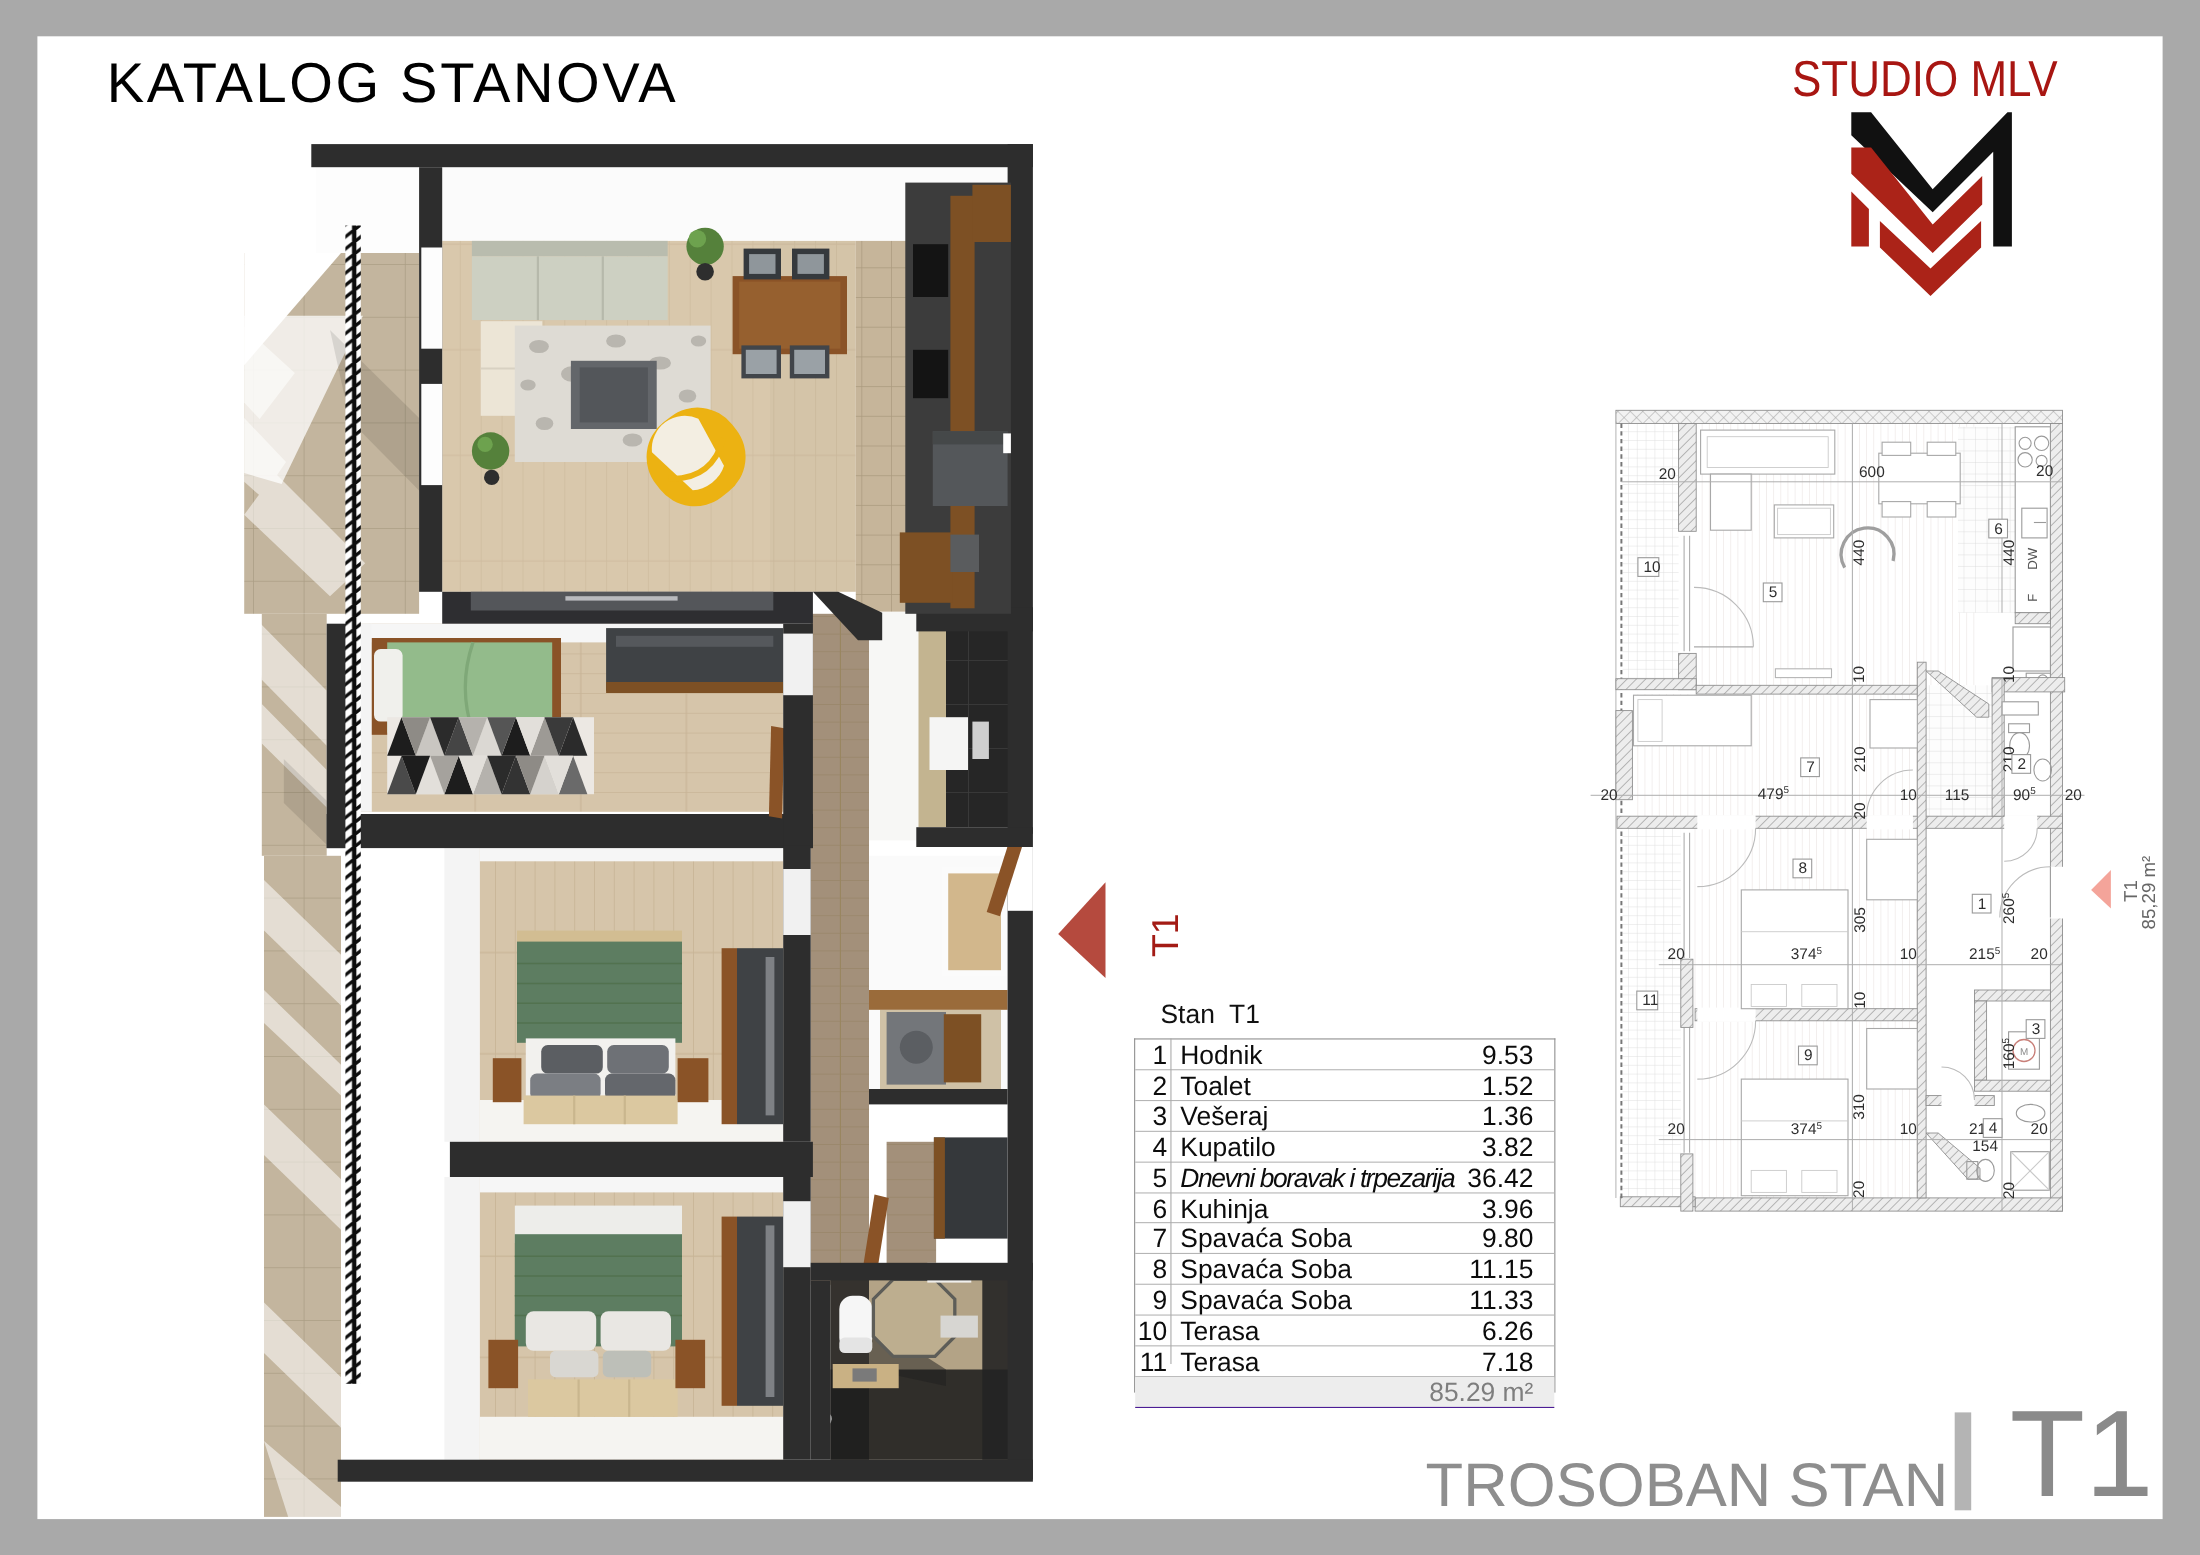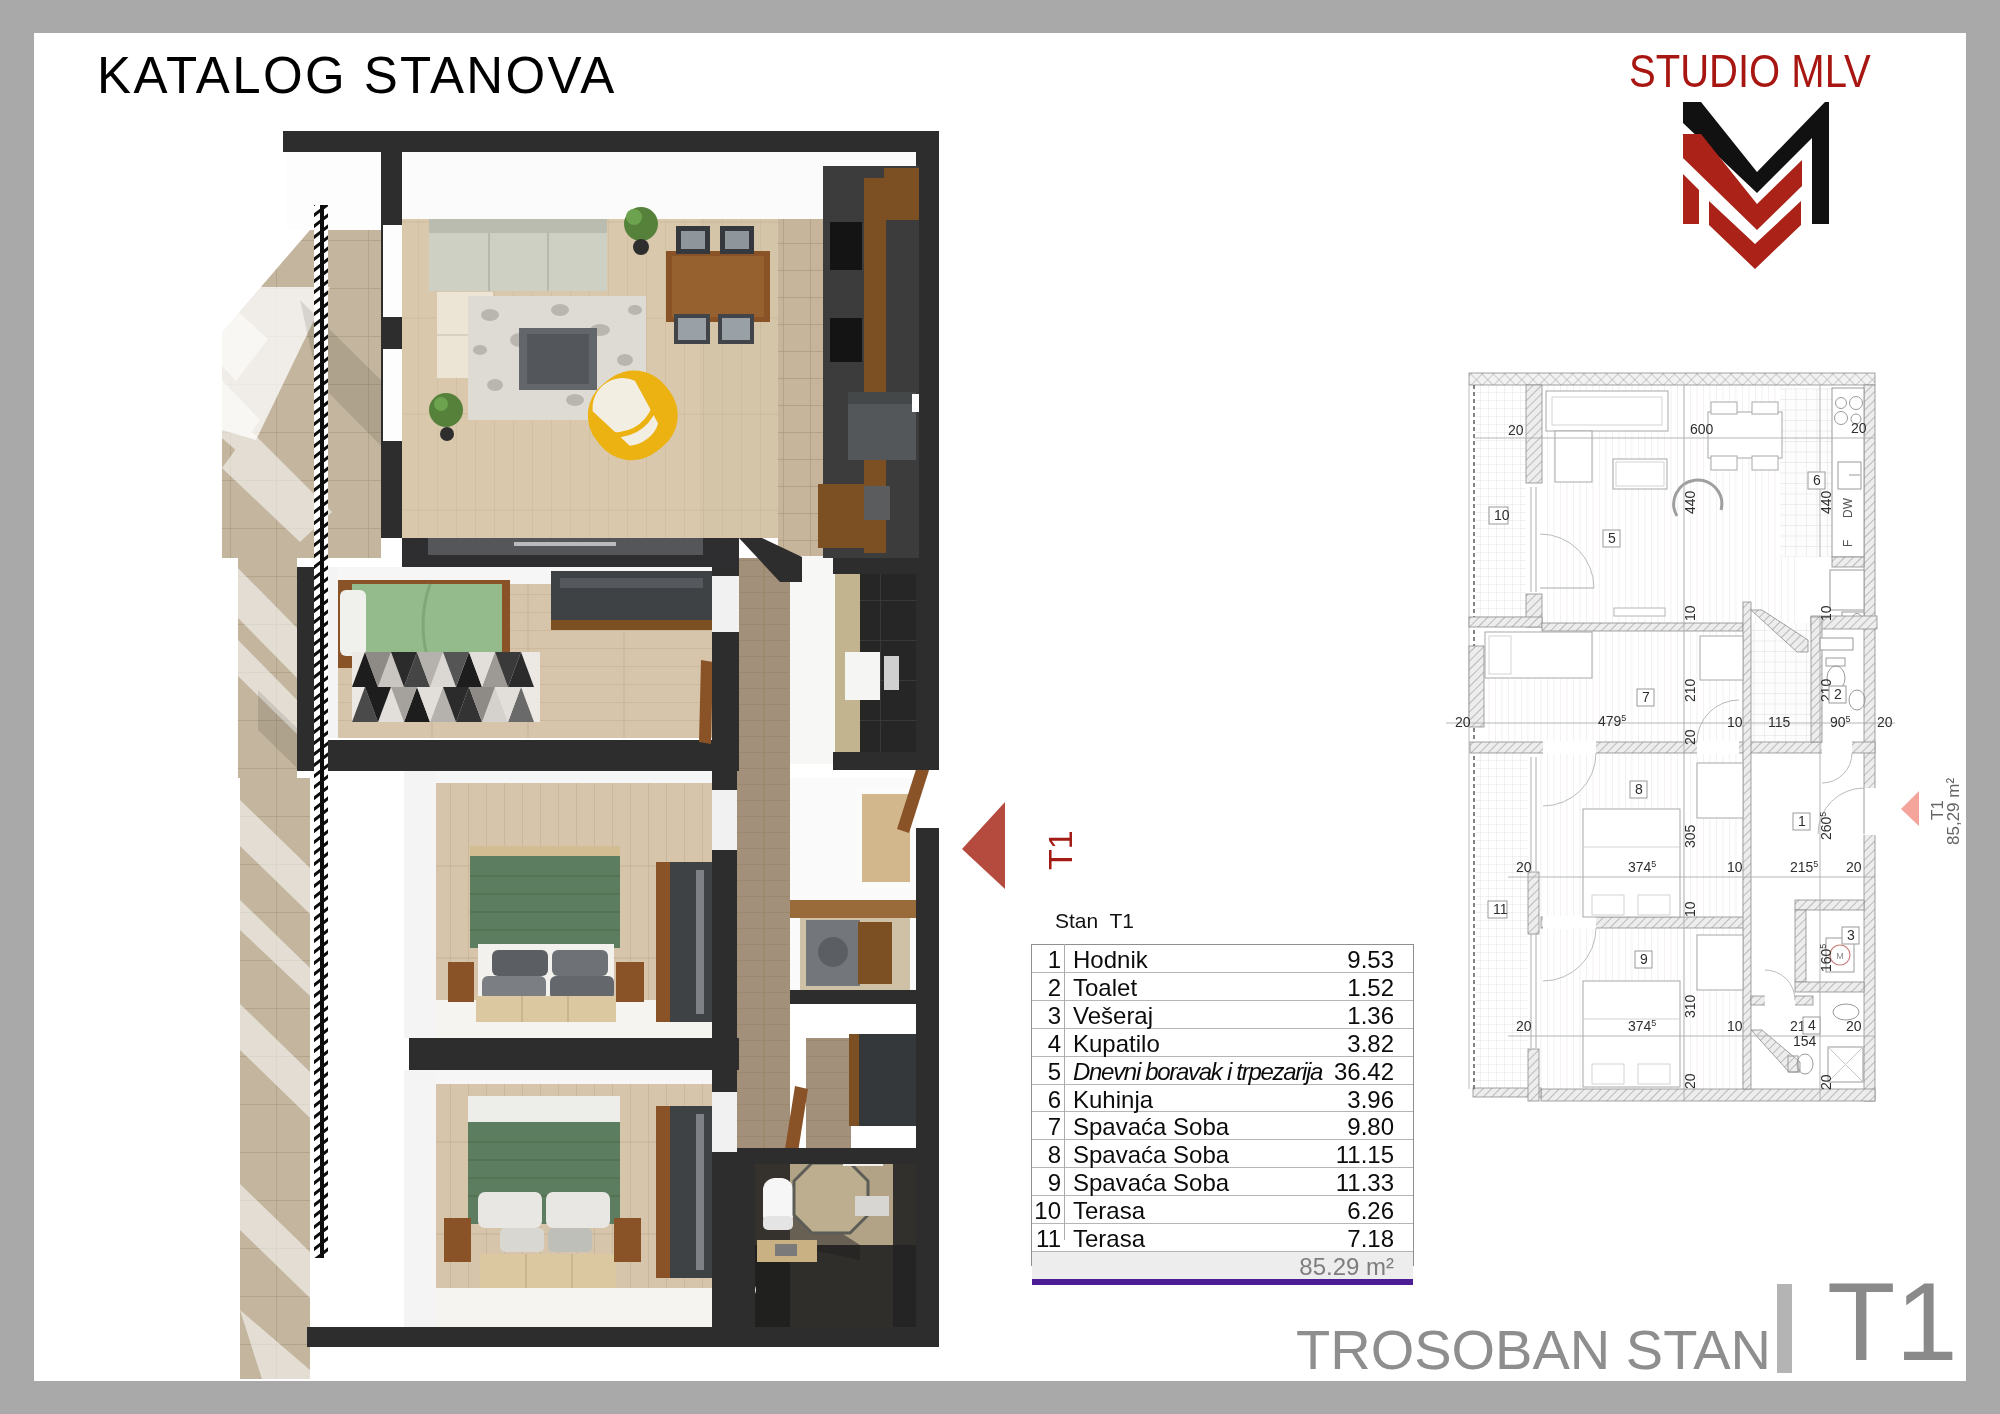--- a/index.html
+++ b/index.html
@@ -393,21 +393,21 @@
 
   <polygon points="1709,201 1755,244 1801,201 1801,225 1755,269 1709,225" fill="#ab2318"></polygon>
 </svg>
 
 <svg class="abs" style="left:955px;top:795px;" width="130" height="110" viewBox="955 795 130 110">
   <polygon points="962,849 1005,802 1005,889" fill="#b54a3e"></polygon>
 </svg>
 
 <div class="abs" style="left:1041px;top:870px;font-size:34px;color:#a31b15;transform:rotate(-90deg);transform-origin:0 0;">T1</div>
 
-<div class="abs" style="left:1055px;top:909px;font-size:21px;color:#111;">Stan&nbsp; T1</div>
+<div class="abs" style="left:1055px;top:909px;font-size:24px;color:#111;">Stan&nbsp; T1</div>
 
 <div class="abs" style="left:1031px;top:944px;width:383px;height:323px;font-size:24px;color:#0c0c0c;">
   <style>
     .trow{position:relative;height:26.92px;border-bottom:1px solid #b5b5b5;}
     .tnum{position:absolute;left:0;top:0;width:29px;text-align:right;top:1px;}
     .tname{position:absolute;left:41px;top:1px;text-align:right;}
     .tval{position:absolute;right:19px;top:1px;}
   </style>
   <div style="position:absolute;left:0;top:0;width:381px;height:321px;border:1px solid #8f8f8f;border-bottom:none;">
     <div class="trow">
@@ -458,21 +458,21 @@
     <div class="trow">
         <span class="tnum">10</span>
         <span class="tname">Terasa</span>
         <span class="tval">6.26</span>
       </div>
     <div class="trow">
         <span class="tnum">11</span>
         <span class="tname">Terasa</span>
         <span class="tval">7.18</span>
       </div>
-    <div class="trow" style="background:#ededed;border-bottom:6px solid #4c1d95;color:#7e7e7e;">
+    <div class="trow" style="background:#ededed;border-bottom:1px solid #4c1d95;color:#7e7e7e;">
         <span class="tval">85.29 m²</span>
       </div>
   </div>
   <div style="position:absolute;left:33px;top:0px;width:1px;height:296px;background:#ababab;"></div>
 </div>
 
 <div class="abs" style="left:1296px;top:1317px;font-size:56px;color:#8e8e8e;">TROSOBAN STAN</div>
 
 <div class="abs" style="left:1777px;top:1284px;width:15px;height:89px;background:#b4b4b4;"></div>
 

